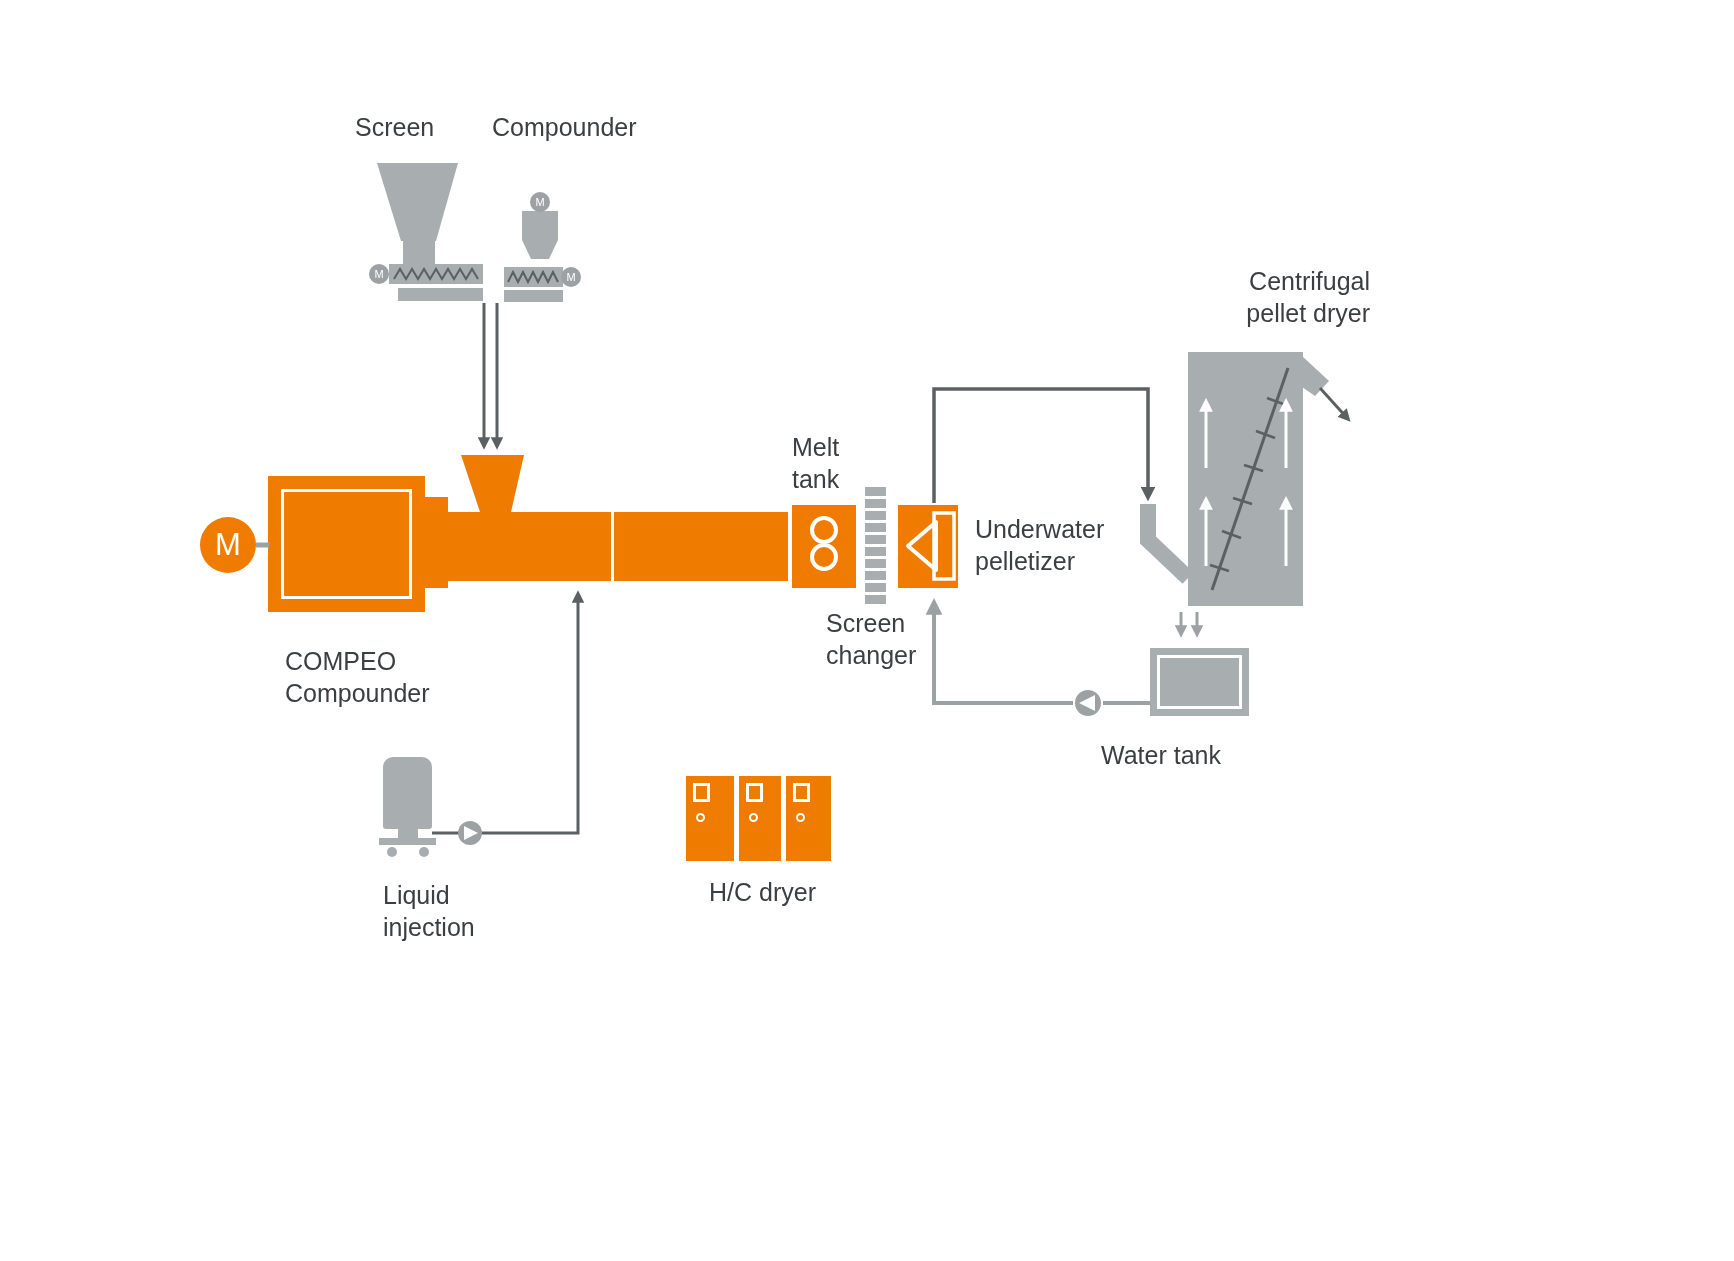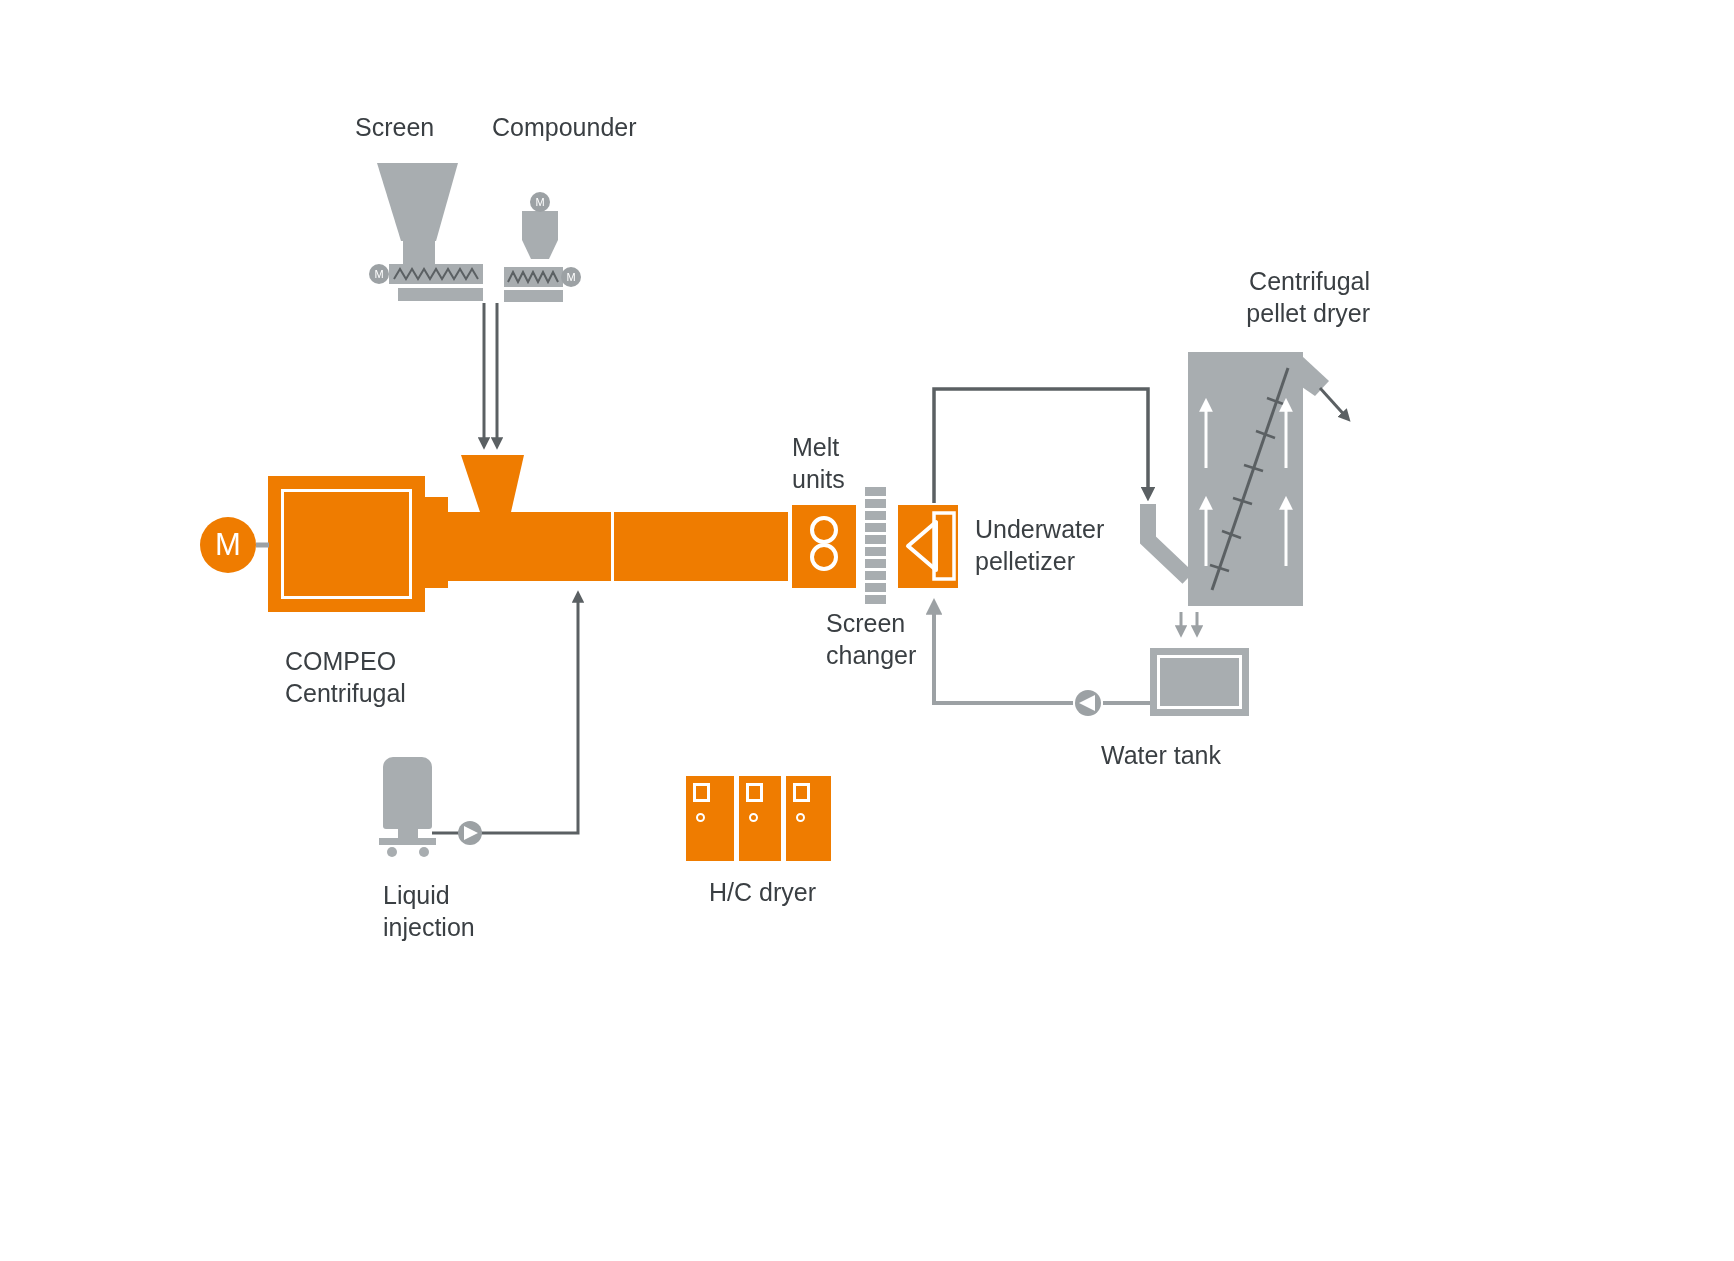--- a/index.html
+++ b/index.html
@@ -176,26 +176,26 @@
   <div class="motor-sm" style="left:530px;top:192px">
     <span>M</span>
   </div>
   <div class="motor-sm" style="left:561px;top:267px">
     <span>M</span>
   </div>
 
   <div class="label" style="left:355px;top:112px">Screen</div>
   <div class="label" style="left:492px;top:112px">Compounder</div>
   <div class="label" style="left:792px;top:432px">Melt
-units</div>
+tank</div>
   <div class="label" style="left:826px;top:608px">Screen
 changer</div>
   <div class="label" style="left:975px;top:514px">Underwater
 pelletizer</div>
   <div class="label center" style="left:1120px;top:266px;width:250px">Centrifugal
 pellet dryer</div>
   <div class="label" style="left:285px;top:646px">COMPEO
-Centrifugal</div>
+Compounder</div>
   <div class="label" style="left:1101px;top:740px">Water tank</div>
   <div class="label" style="left:383px;top:880px">Liquid
 injection</div>
   <div class="label" style="left:709px;top:877px">H/C dryer</div>
 </div>
 
 </body></html>

